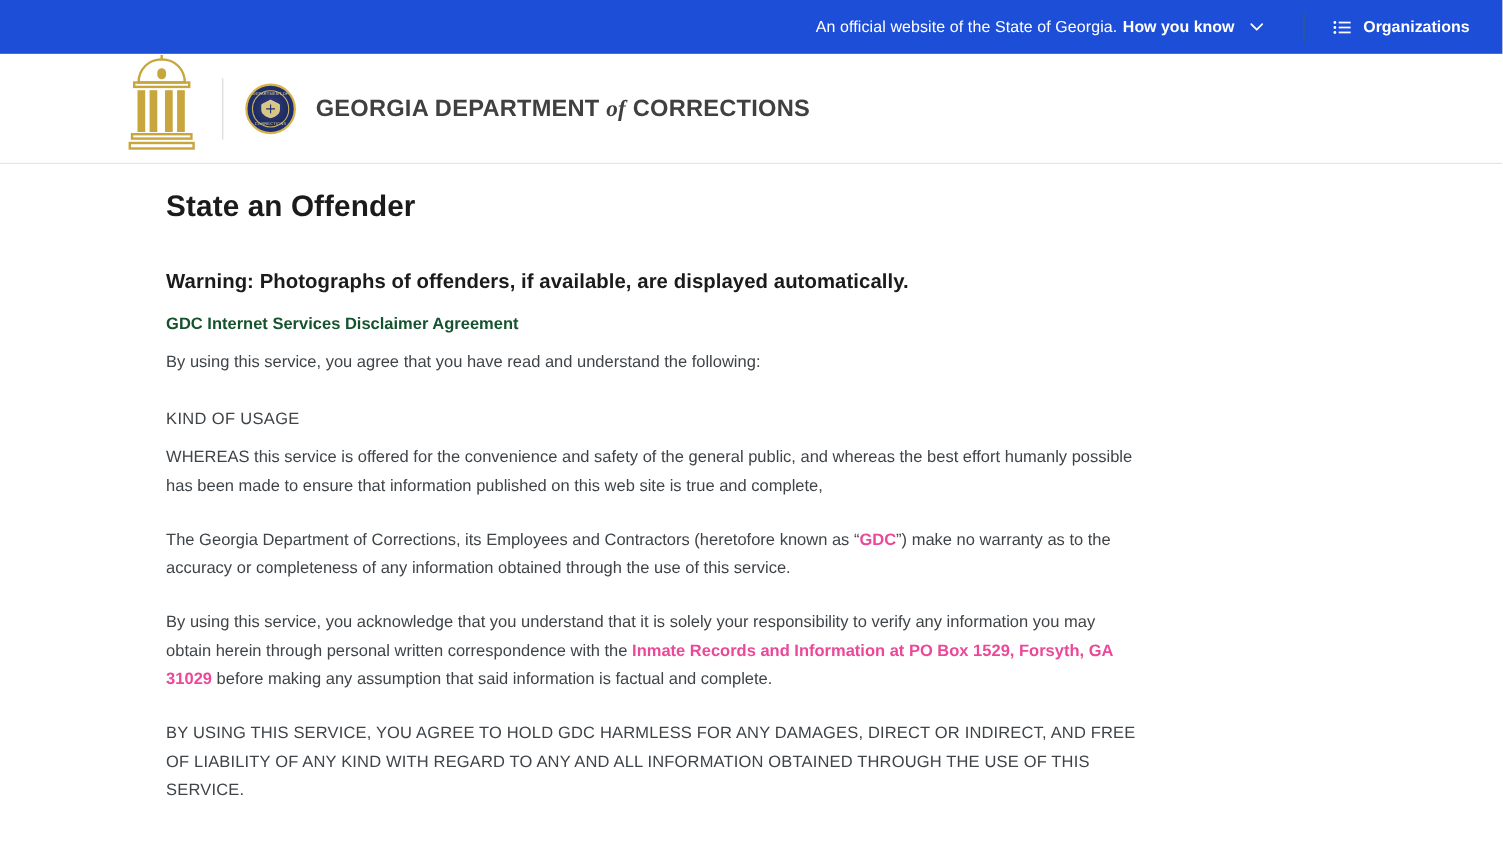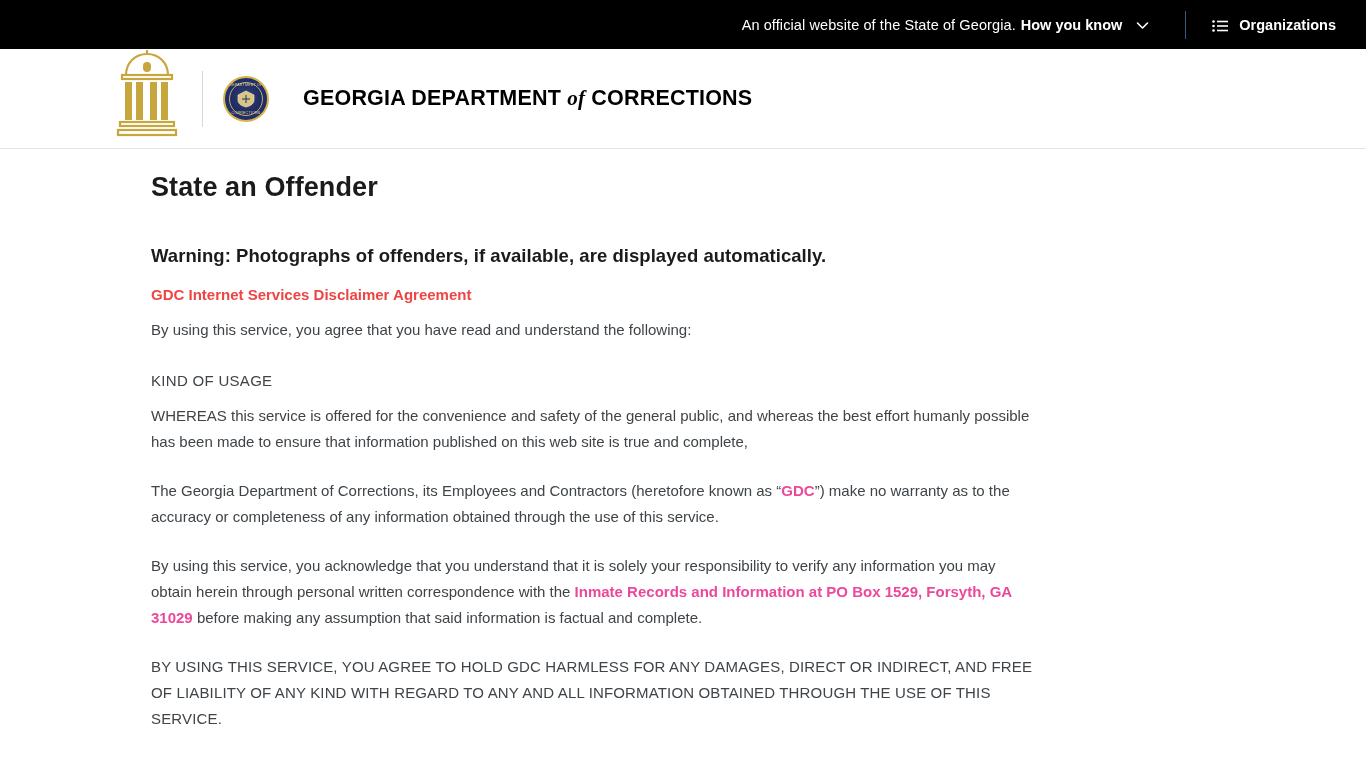--- a/index.html
+++ b/index.html
@@ -9,21 +9,21 @@
     width: 1366px;
     height: 768px;
     overflow: hidden;
     background: #ffffff;
     font-family: "Liberation Sans", sans-serif;
   }
 
   
   .state-bar {
     height: 49px;
-    background: #000000;
+    background: #1d4ed8;
     color: #ffffff;
     display: flex;
     align-items: center;
     justify-content: flex-end;
     padding: 0 30px 0 0;
     font-size: 14.5px;
   }
   .state-bar-inner {
     display: flex;
     align-items: center;
@@ -125,24 +125,24 @@
   .seal .seal-text-bot { bottom: 5px; }
   .seal .seal-emblem {
     position: absolute;
     left: 50%;
     top: 50%;
     transform: translate(-50%,-50%);
     width: 22px;
     height: 18px;
   }
   .agency-title {
-    margin-left: 34px;
+    margin-left: 18px;
     font-size: 21.5px;
     font-weight: 700;
-    color: #000000;
+    color: #404040;
     letter-spacing: 0.2px;
     white-space: nowrap;
   }
   .agency-title .of {
     font-family: "Liberation Serif", serif;
     font-style: italic;
     font-weight: 700;
     font-size: 21px;
   }
 
@@ -161,21 +161,21 @@
   .warning {
     font-size: 18.5px;
     font-weight: 700;
     color: #1b1b1b;
     margin: 42px 0 0 0;
     letter-spacing: 0.05px;
   }
   .disclaimer-title {
     font-size: 15px;
     font-weight: 700;
-    color: #ef4444;
+    color: #14532d;
     margin: 19px 0 0 0;
   }
   p.body {
     font-size: 15px;
     line-height: 26px;
     color: #3f4448;
     margin: 14px 0 0 0;
     max-width: 884px;
     font-weight: 400;
   }

